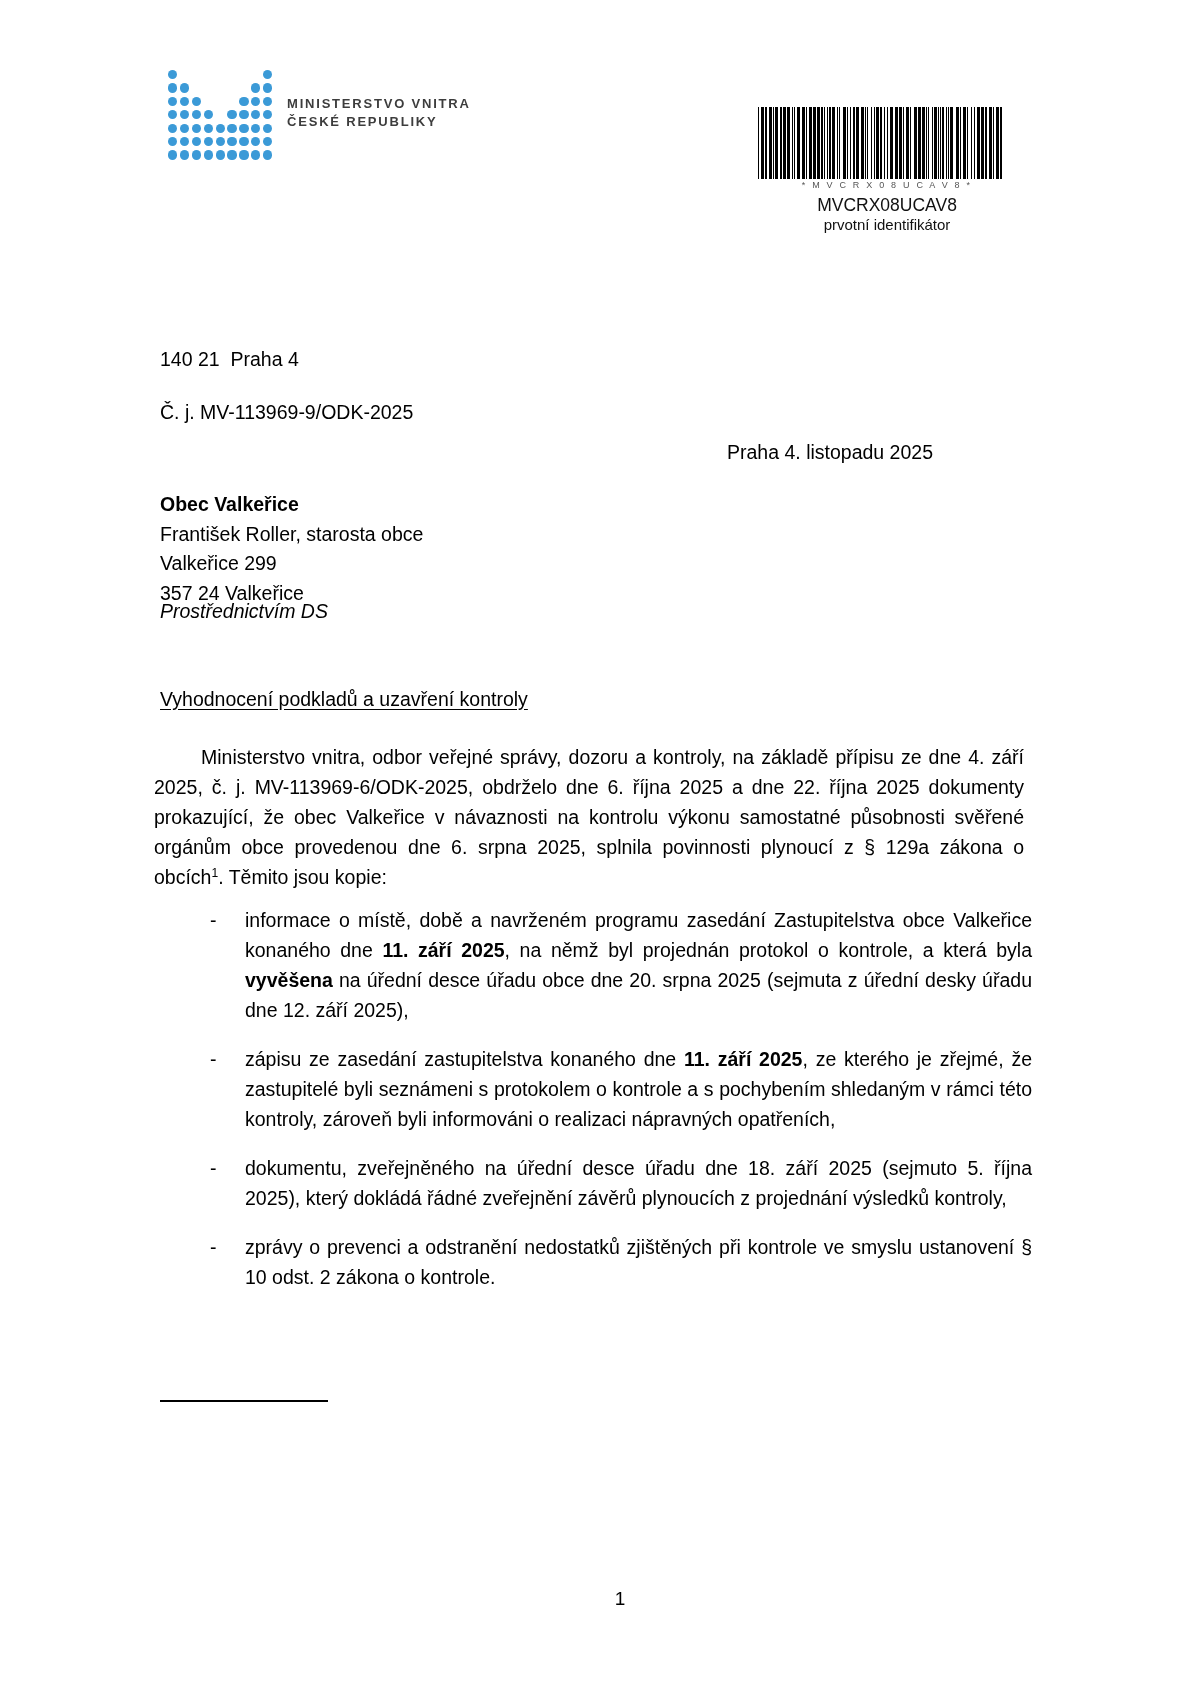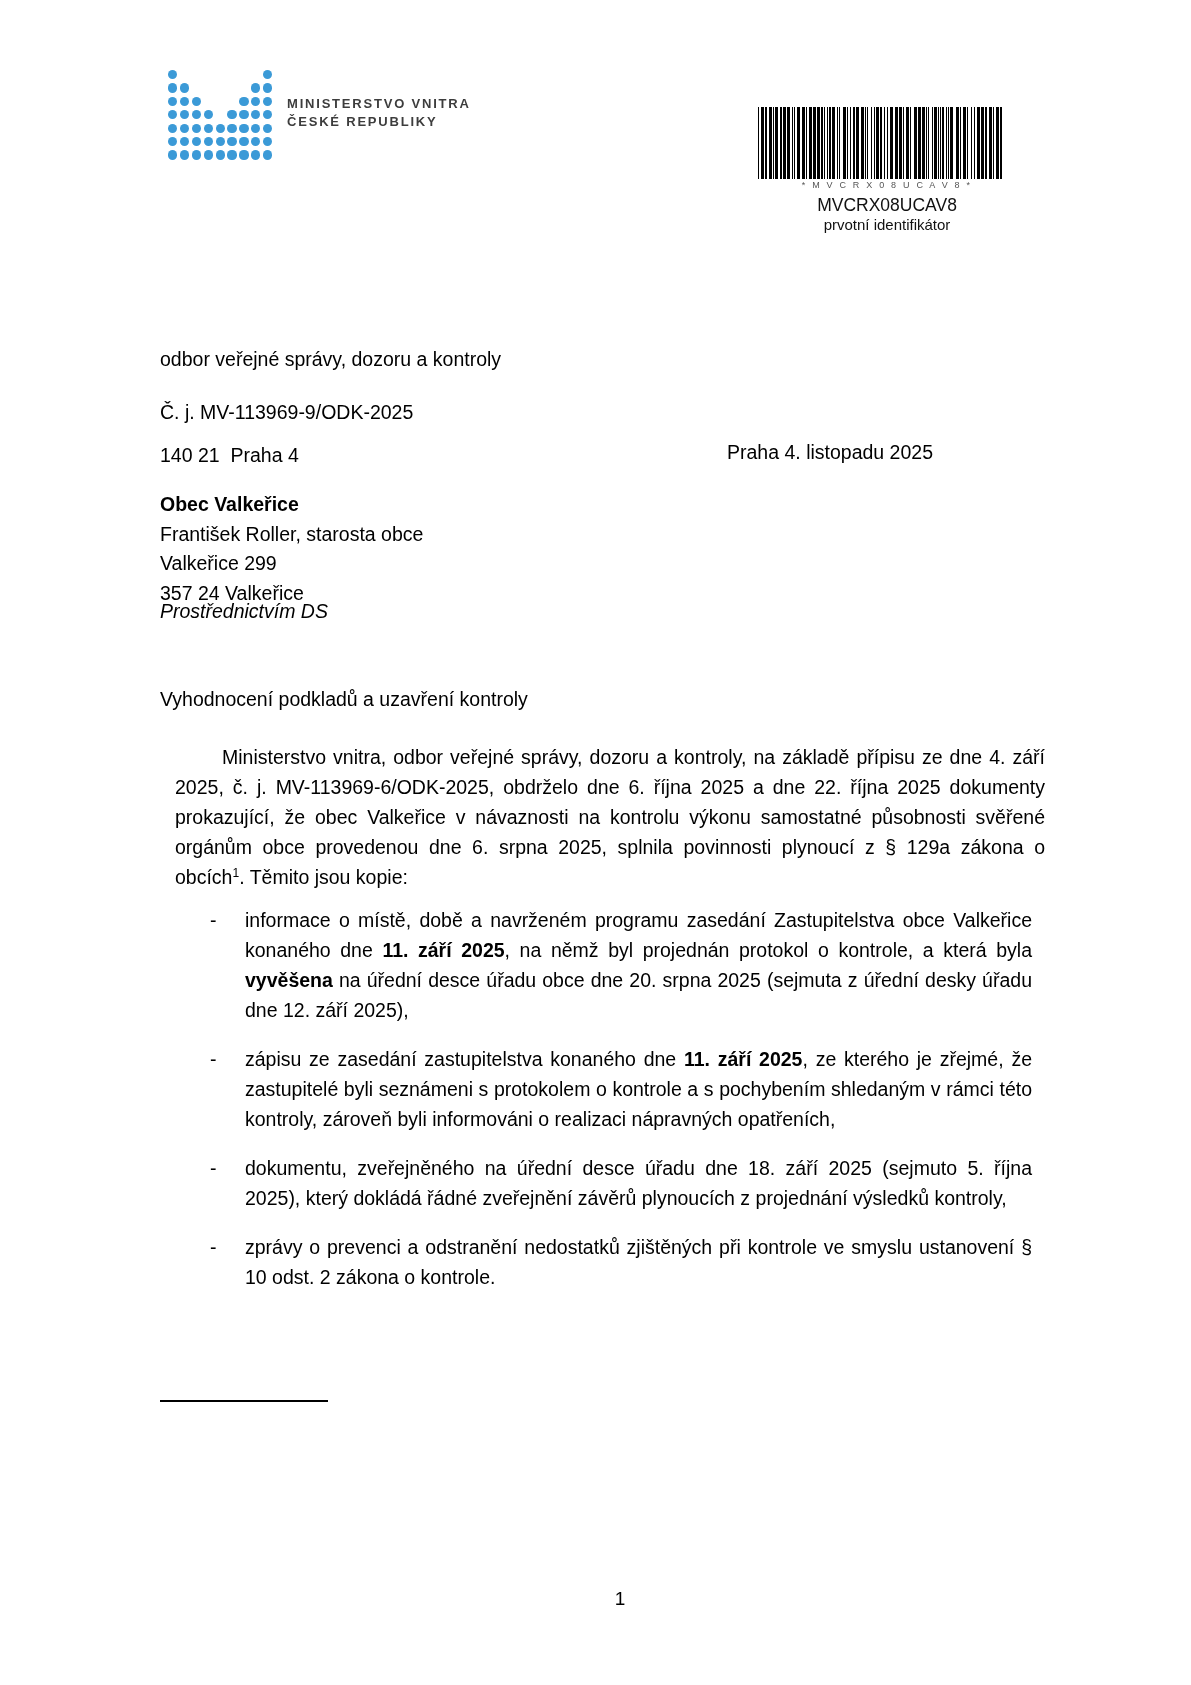--- a/index.html
+++ b/index.html
@@ -24,23 +24,23 @@
   #barcode .bc-code { margin-top:5px; text-align:center; font-size:17.5px; color:#111; }
   #barcode .bc-caption { text-align:center; font-size:15px; color:#111; }
 
   .bodytext { font-size:19.5px; line-height:30px; }
   #sender { left:160px; top:279px; line-height:32px; white-space:pre-wrap; }
   #reference { left:160px; top:397px; }
   #dateline { left:727px; top:437px; }
   #addressee { left:160px; top:490px; line-height:29.5px; }
   #addressee .name { font-weight:700; }
   #delivery { left:160px; top:596px; font-style:italic; }
-  #subject { left:160px; top:684px; text-underline-offset:3px; }
-
-  #intro { left:175px; top:742px; width:870px; margin:0; text-align:justify; text-indent:47px; }
+  #subject { left:160px; top:684px; text-decoration:underline; text-underline-offset:3px; }
+
+  #intro { left:154px; top:742px; width:870px; margin:0; text-align:justify; text-indent:47px; }
   sup { font-size:62%; vertical-align:super; line-height:0; }
 
   #bullets { left:210px; top:905px; width:822px; }
   .bullet { display:flex; margin:0 0 19px 0; }
   .bullet .marker { flex:0 0 27px; }
   .bullet .btext { flex:1; text-align:justify;margin-left:8px; }
   .b { font-weight:700; }
 
   #fn-rule { left:160px; top:1400px; width:168px; border-top:2.5px solid #000; height:0; }
   #footnote { left:160px; top:1414px; width:870px; margin:0; font-size:16.5px; line-height:25px; text-align:justify; }
@@ -194,21 +194,20 @@
         <i class="bar" style="width: 1.2px; margin-right: 2.2px;"></i>
         <i class="bar" style="width: 3px; margin-right: 1.1px;"></i>
         <i class="bar" style="width: 1.2px; margin-right: 1.1px;"></i>
       </div>
     <div class="bc-chars">* M V C R X 0 8 U C A V 8 *</div>
     <div class="bc-code">MVCRX08UCAV8</div>
     <div class="bc-caption">prvotní identifikátor</div>
   </div>
 
   <div class="abs bodytext" id="sender">
-    <div>odbor veřejné správy, dozoru a kontroly</div>
     <div>140 21  Praha 4</div>
   </div>
 
   <div class="abs bodytext" id="reference">Č. j. MV-113969-9/ODK-2025</div>
   <div class="abs bodytext" id="dateline">Praha 4. listopadu 2025</div>
 
   <div class="abs bodytext" id="addressee">
     <div class="name">Obec Valkeřice</div>
     <div>František Roller, starosta obce</div>
     <div>Valkeřice 299</div>

